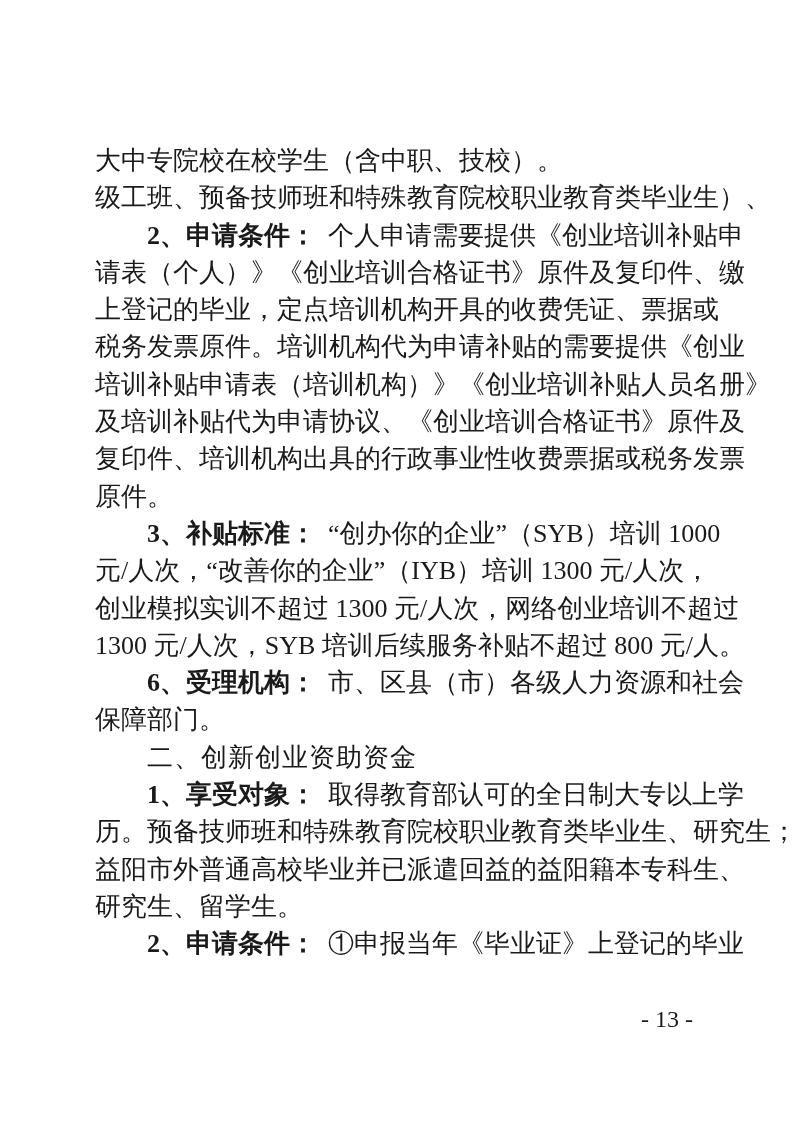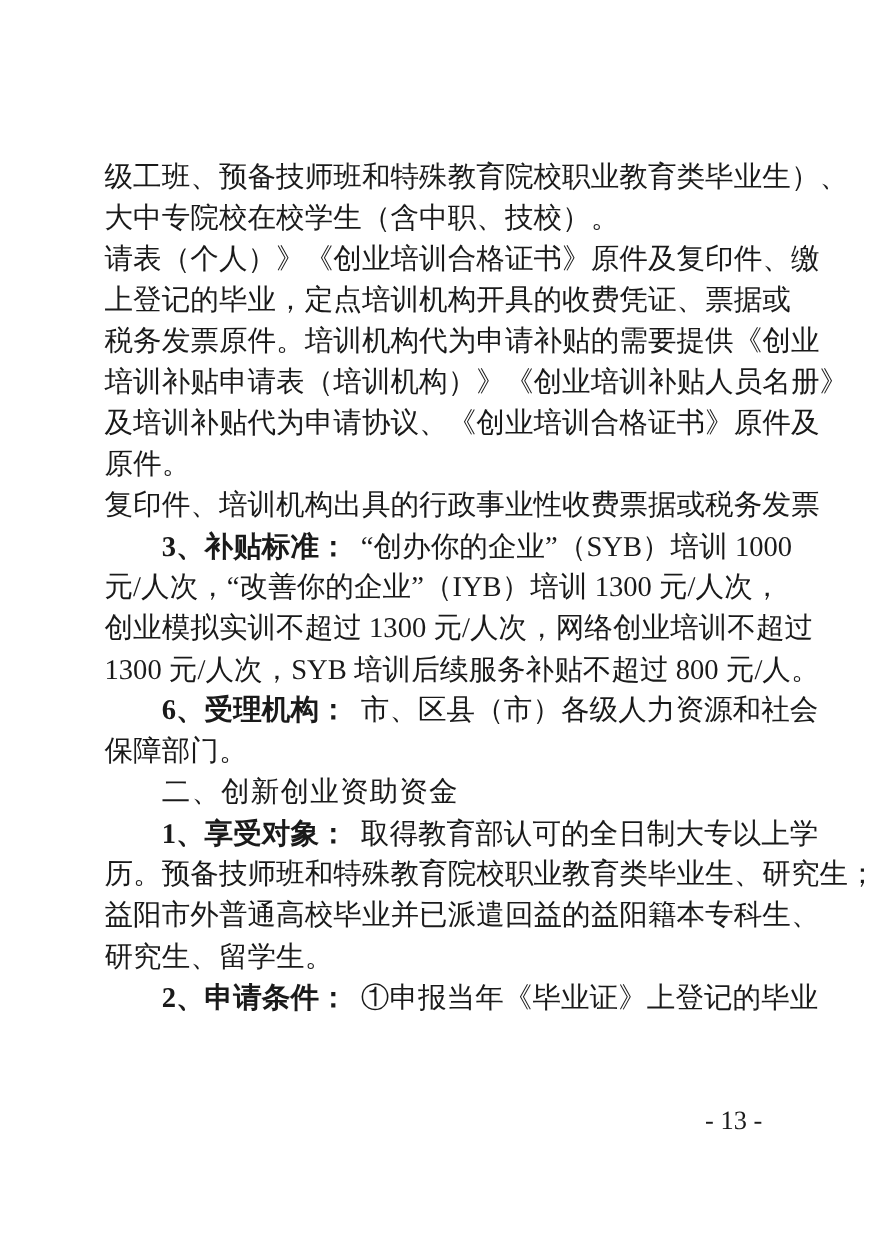--- a/index.html
+++ b/index.html
@@ -55,29 +55,30 @@
     line-height: 24px;
     font-family: "Liberation Serif", serif;
     color: #1a1a1a;
   }
 </style>
 </head>
 <body>
 
 <div class="page">
   <div class="content">
+      <div class="line"><span class="seg-body">大中专院校在校学生（含中职、技校）。</span></div>
       <div class="line"><span class="seg-body">级工班、预备技师班和特殊教育院校职业教育类毕业生）、</span></div>
-      <div class="line"><span class="seg-body">大中专院校在校学生（含中职、技校）。</span></div>
+      <div class="line indent"><span class="seg-label">2、申请条件：</span><span class="seg-body">个人申请需要提供《创业培训补贴申</span></div>
       <div class="line"><span class="seg-body">请表（个人）》《创业培训合格证书》原件及复印件、缴</span></div>
       <div class="line"><span class="seg-body">上登记的毕业，定点培训机构开具的收费凭证、票据或</span></div>
       <div class="line"><span class="seg-body">税务发票原件。培训机构代为申请补贴的需要提供《创业</span></div>
       <div class="line"><span class="seg-body">培训补贴申请表（培训机构）》《创业培训补贴人员名册》</span></div>
       <div class="line"><span class="seg-body">及培训补贴代为申请协议、《创业培训合格证书》原件及</span></div>
+      <div class="line"><span class="seg-body">复印件、培训机构出具的行政事业性收费票据或税务发票</span></div>
       <div class="line"><span class="seg-body">原件。</span></div>
-      <div class="line"><span class="seg-body">复印件、培训机构出具的行政事业性收费票据或税务发票</span></div>
       <div class="line indent"><span class="seg-label">3、补贴标准：</span><span class="seg-body">“创办你的企业”（SYB）培训 1000</span></div>
       <div class="line"><span class="seg-body">元/人次，“改善你的企业”（IYB）培训 1300 元/人次，</span></div>
       <div class="line"><span class="seg-body">创业模拟实训不超过 1300 元/人次，网络创业培训不超过</span></div>
       <div class="line"><span class="seg-body">1300 元/人次，SYB 培训后续服务补贴不超过 800 元/人。</span></div>
       <div class="line indent"><span class="seg-label">6、受理机构：</span><span class="seg-body">市、区县（市）各级人力资源和社会</span></div>
       <div class="line"><span class="seg-body">保障部门。</span></div>
       <div class="line indent"><span class="seg-heading">二、创新创业资助资金</span></div>
       <div class="line indent"><span class="seg-label">1、享受对象：</span><span class="seg-body">取得教育部认可的全日制大专以上学</span></div>
       <div class="line"><span class="seg-body">历。预备技师班和特殊教育院校职业教育类毕业生、研究生；</span></div>
       <div class="line"><span class="seg-body">益阳市外普通高校毕业并已派遣回益的益阳籍本专科生、</span></div>

